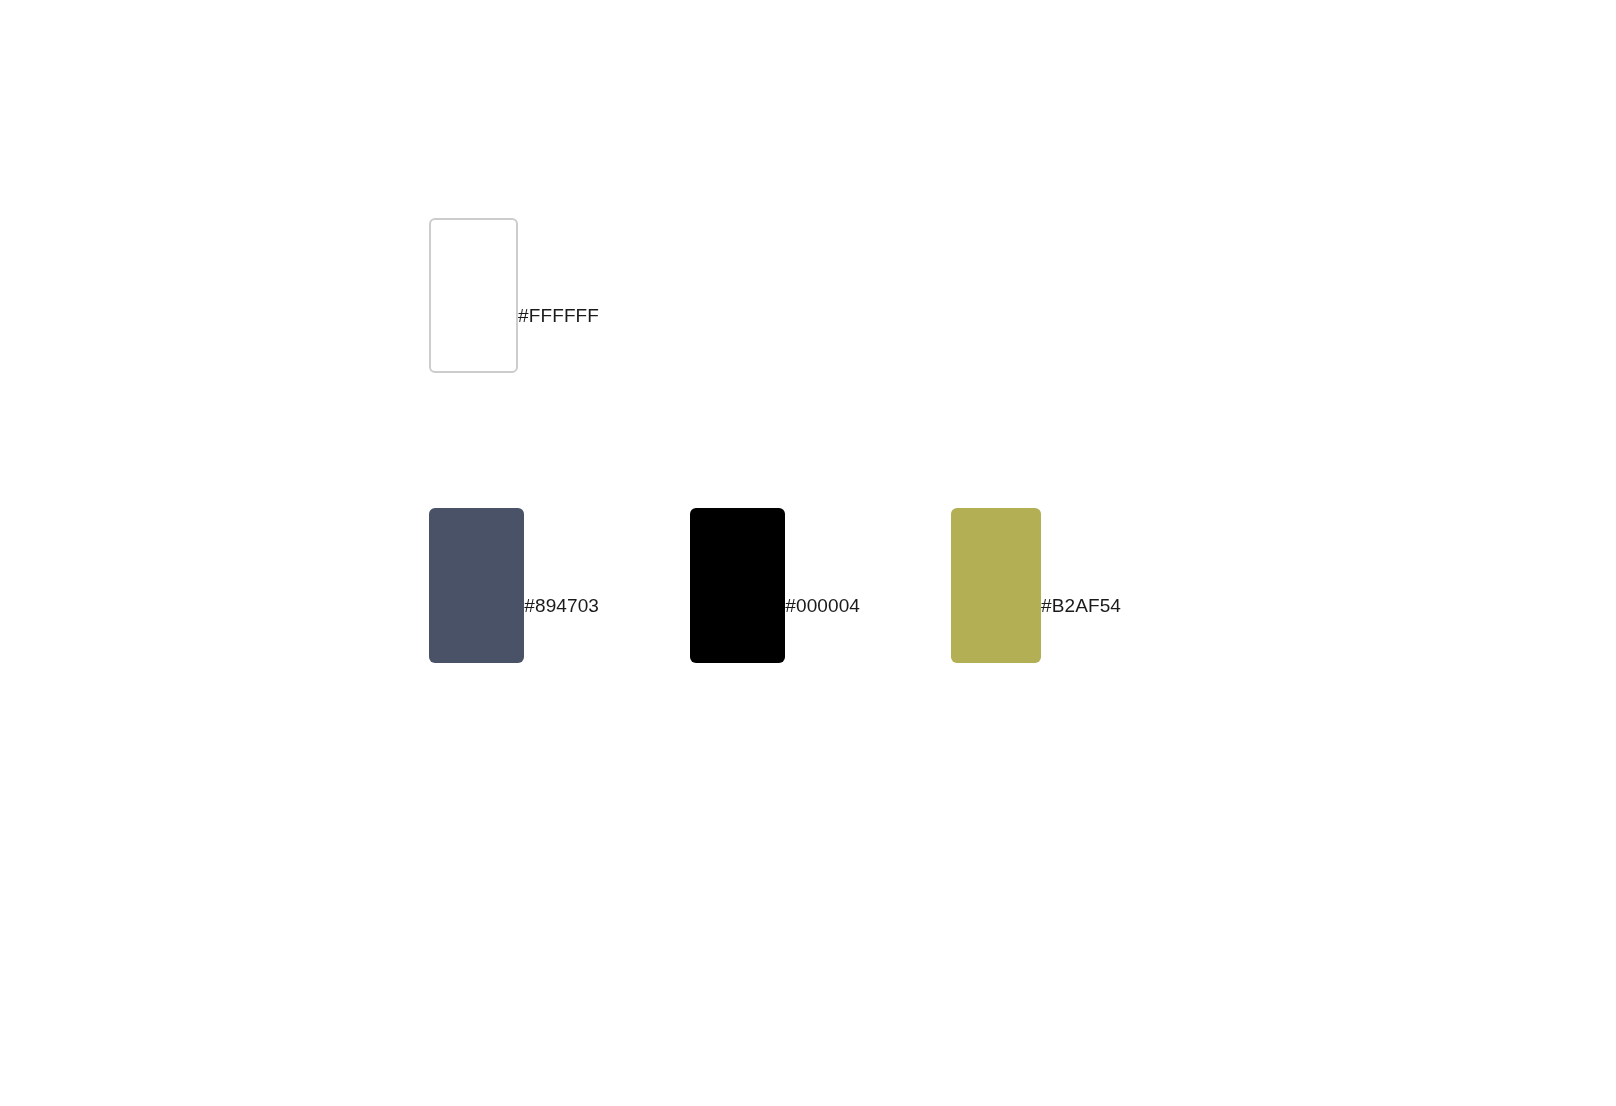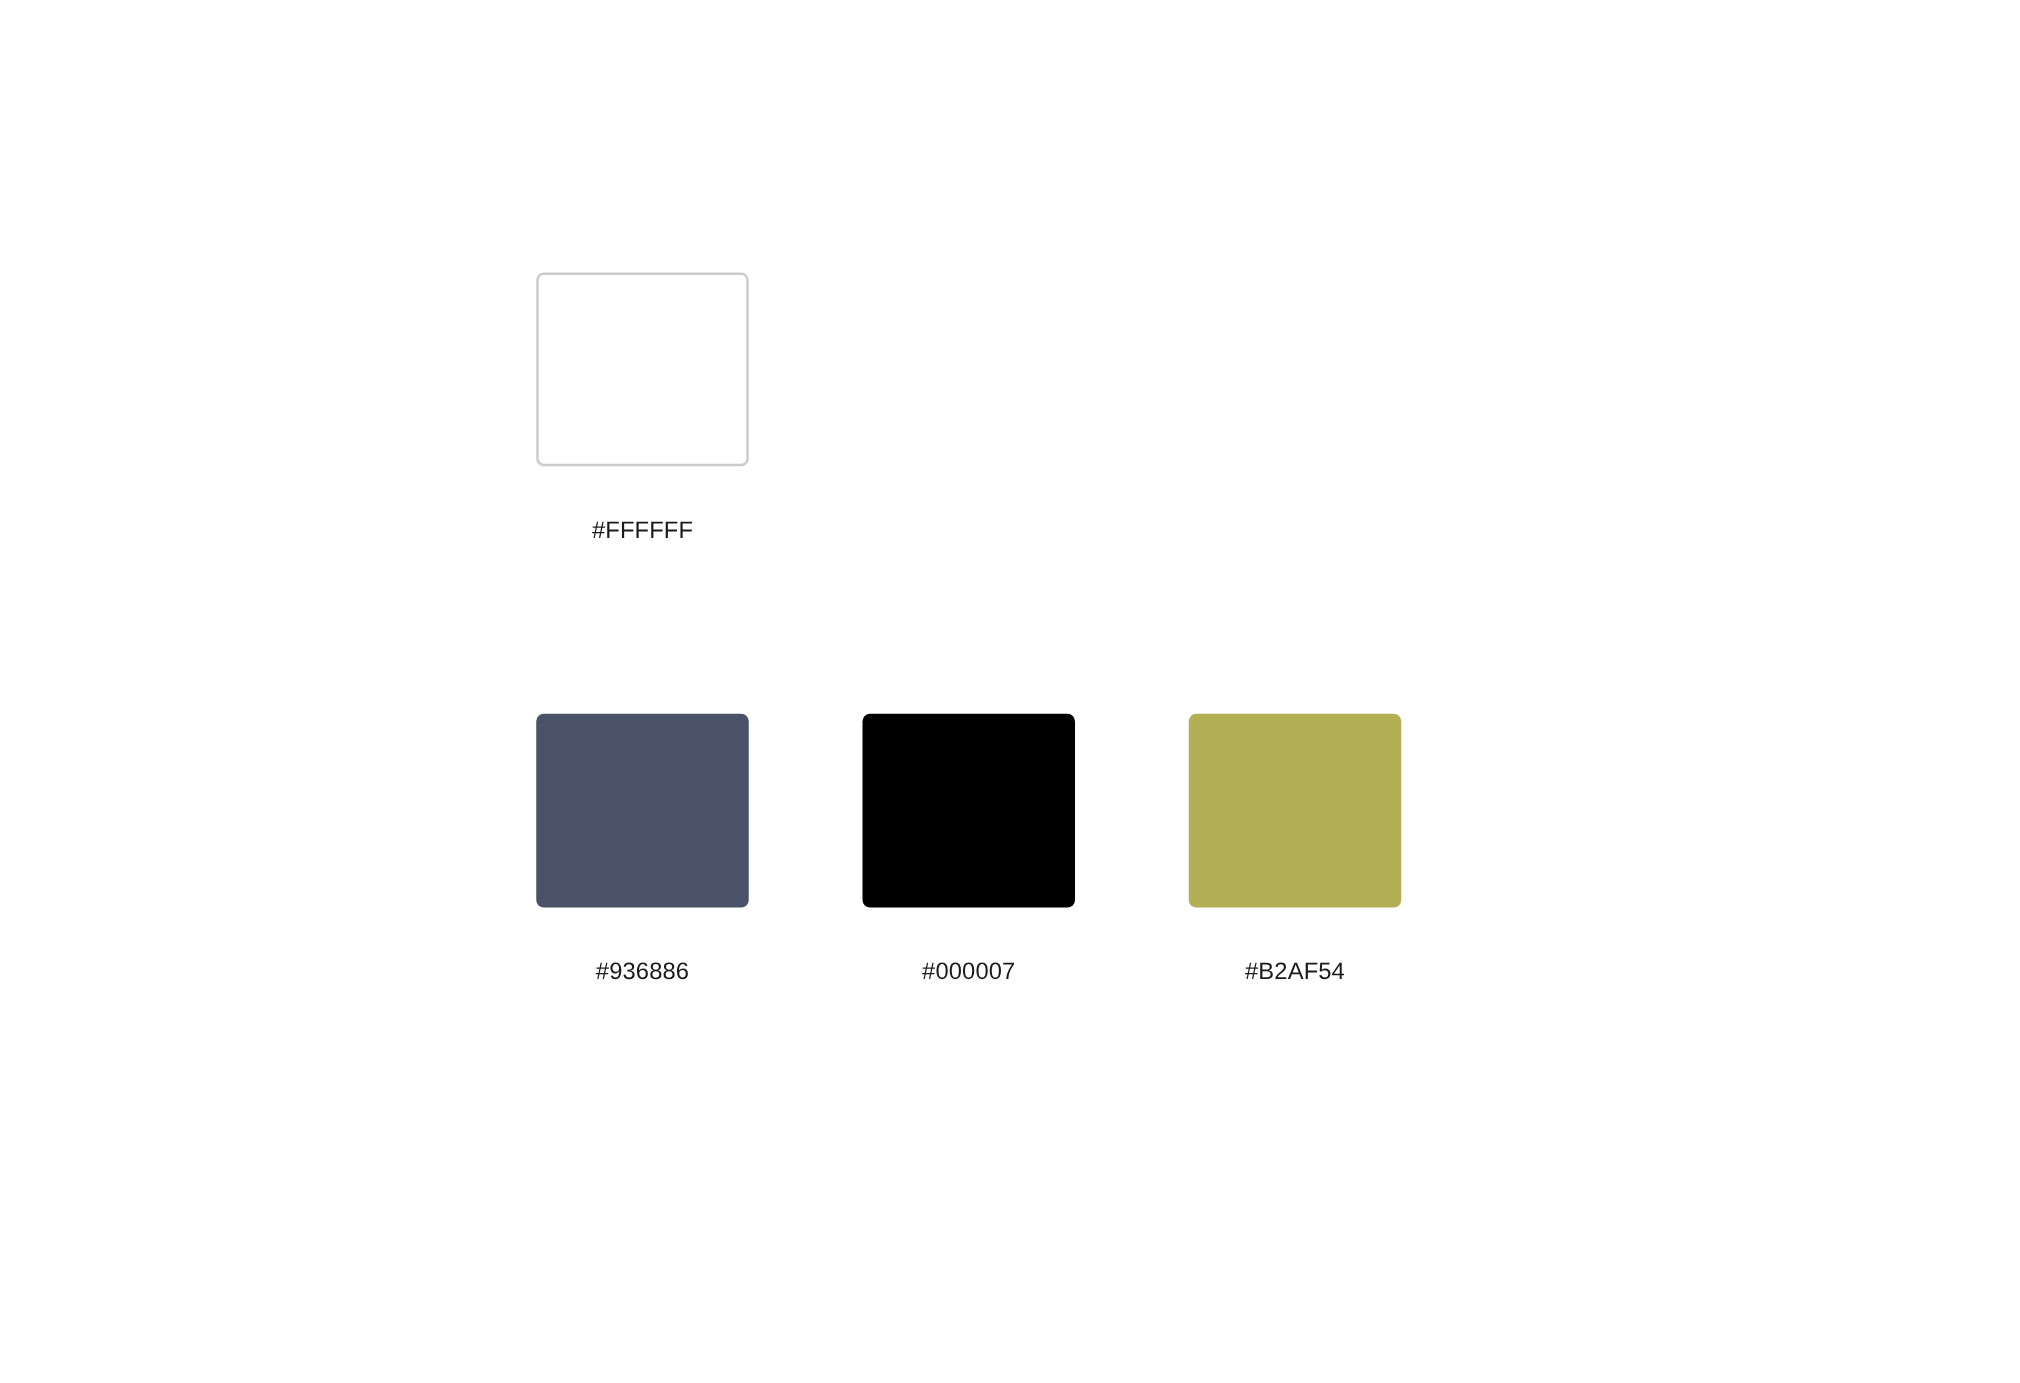--- a/index.html
+++ b/index.html
@@ -28,21 +28,21 @@
     width: 692px;
     display: grid;
     grid-template-columns: 170px 170px 170px;
     justify-content: space-between;
     row-gap: 0;
   }
 
   .swatch-cell {
     width: 170px;
     display: flex;
-    flex-direction: column;
+    flex-direction: row;
     align-items: center;
   }
 
   .swatch-chip {
     width: 170px;
     height: 155px;
     border-radius: 6px;
     box-sizing: border-box;
     background: #FFFFFF;
   }
@@ -77,26 +77,26 @@
       <div class="swatch-chip has-border" style="background: rgb(255, 255, 255); border-color: rgb(204, 204, 204);"></div>
       <div class="swatch-label">#FFFFFF</div>
     </div>
 
 
 
     <div class="row-gap-spacer"></div>
 
     <div class="swatch-cell">
       <div class="swatch-chip" style="background: rgb(73, 82, 103);"></div>
-      <div class="swatch-label">#936886</div>
+      <div class="swatch-label">#894703</div>
     </div>
 
     <div class="swatch-cell">
       <div class="swatch-chip" style="background: rgb(0, 0, 0);"></div>
-      <div class="swatch-label">#000007</div>
+      <div class="swatch-label">#000004</div>
     </div>
 
     <div class="swatch-cell">
       <div class="swatch-chip" style="background: rgb(178, 175, 84);"></div>
       <div class="swatch-label">#B2AF54</div>
     </div>
 
   </div>
 </div>
 

